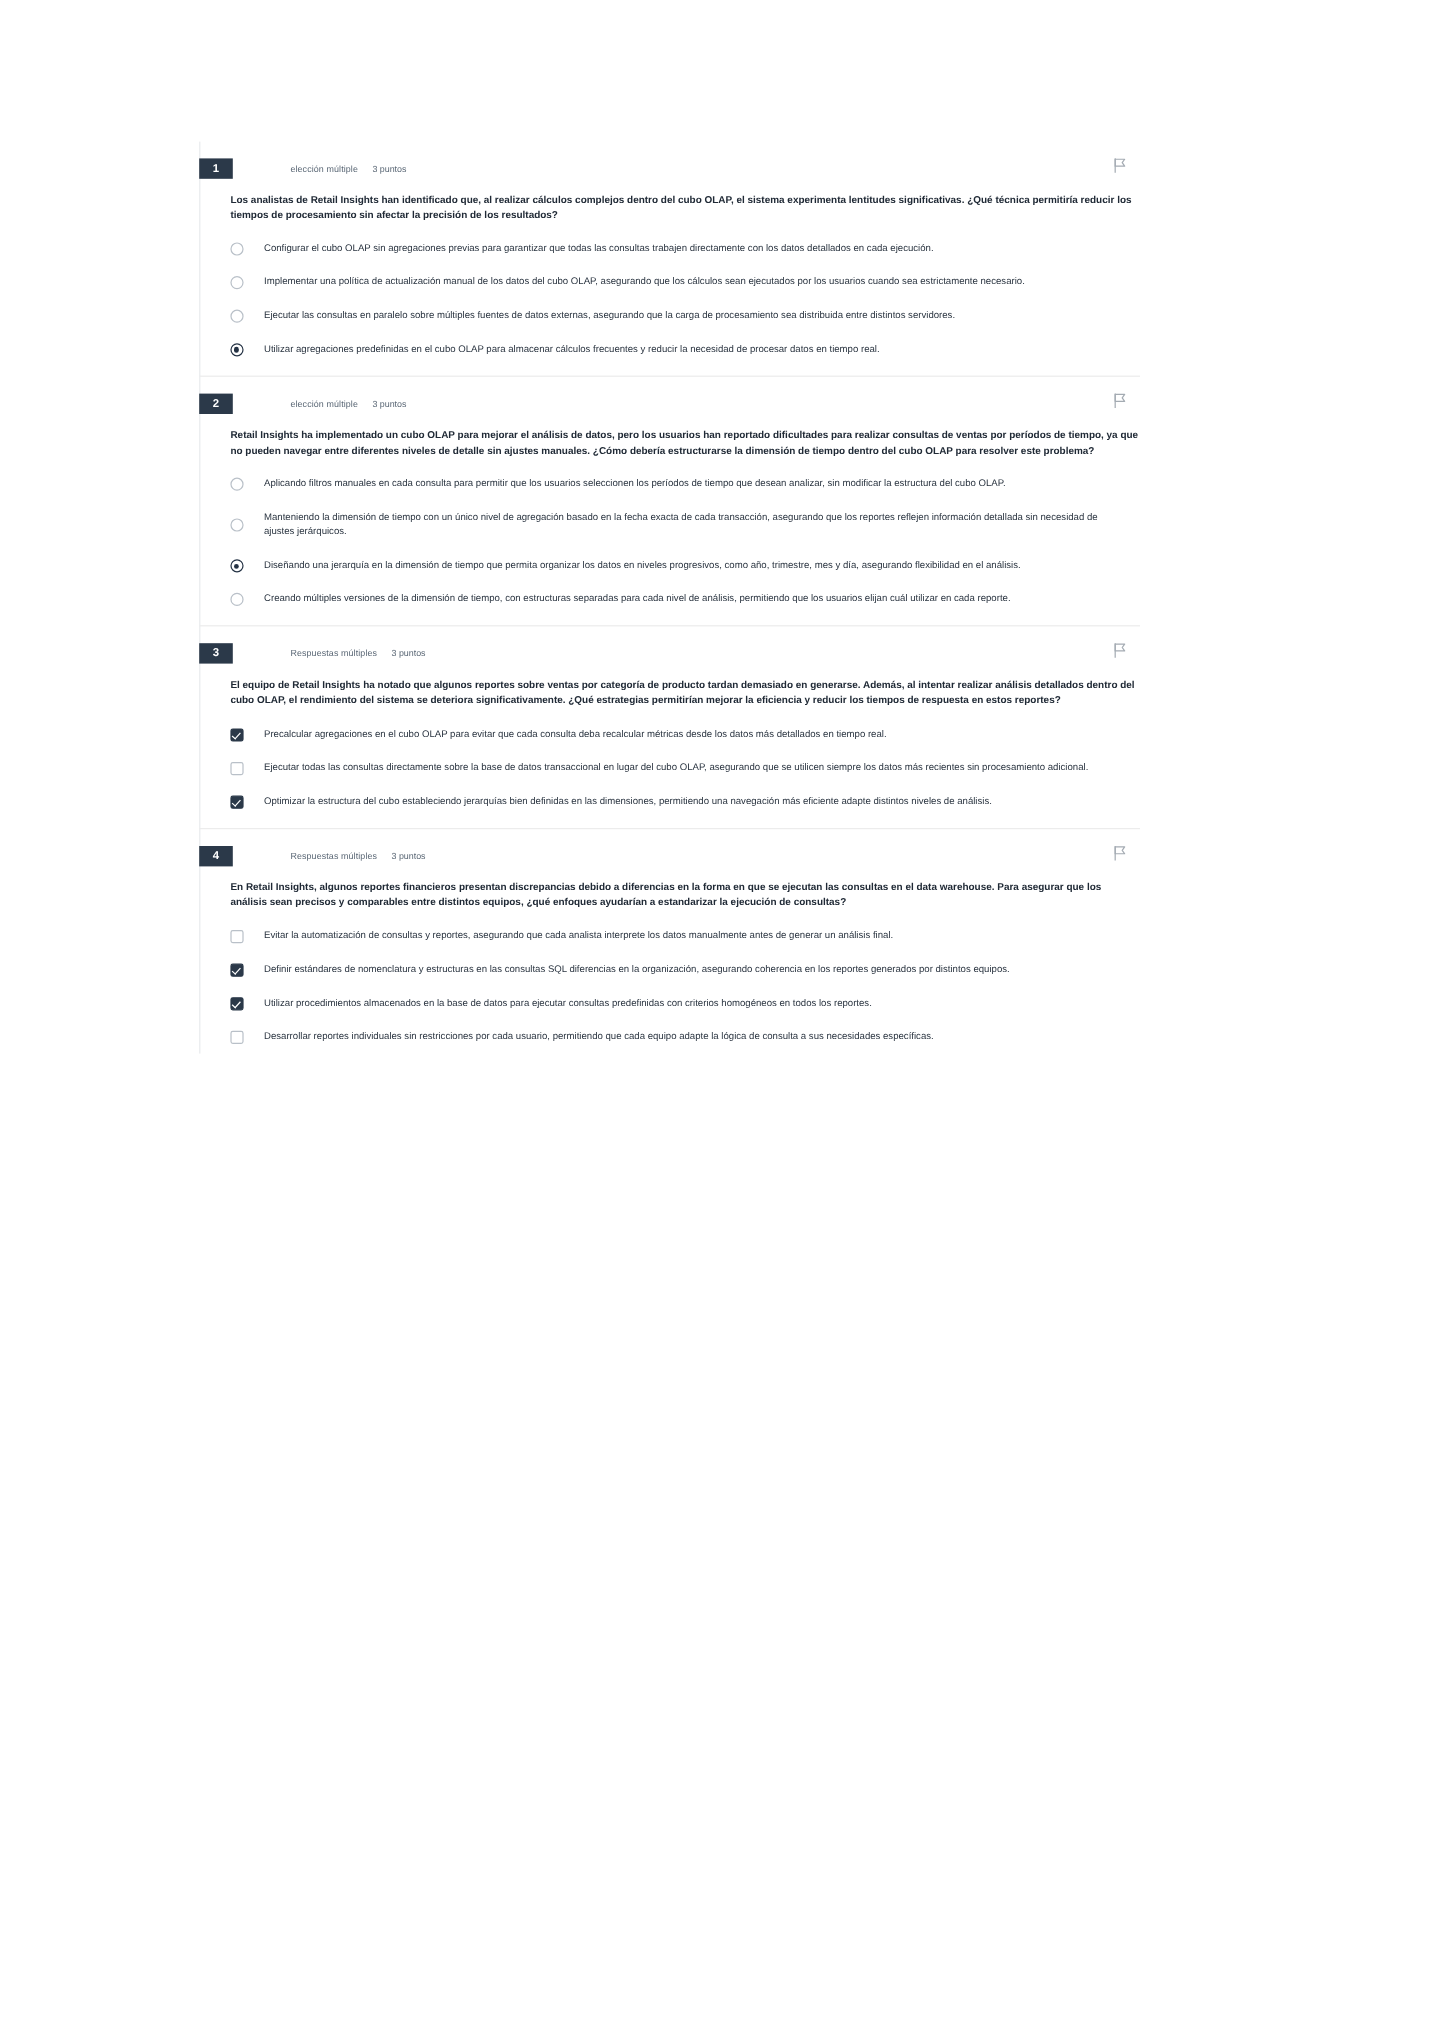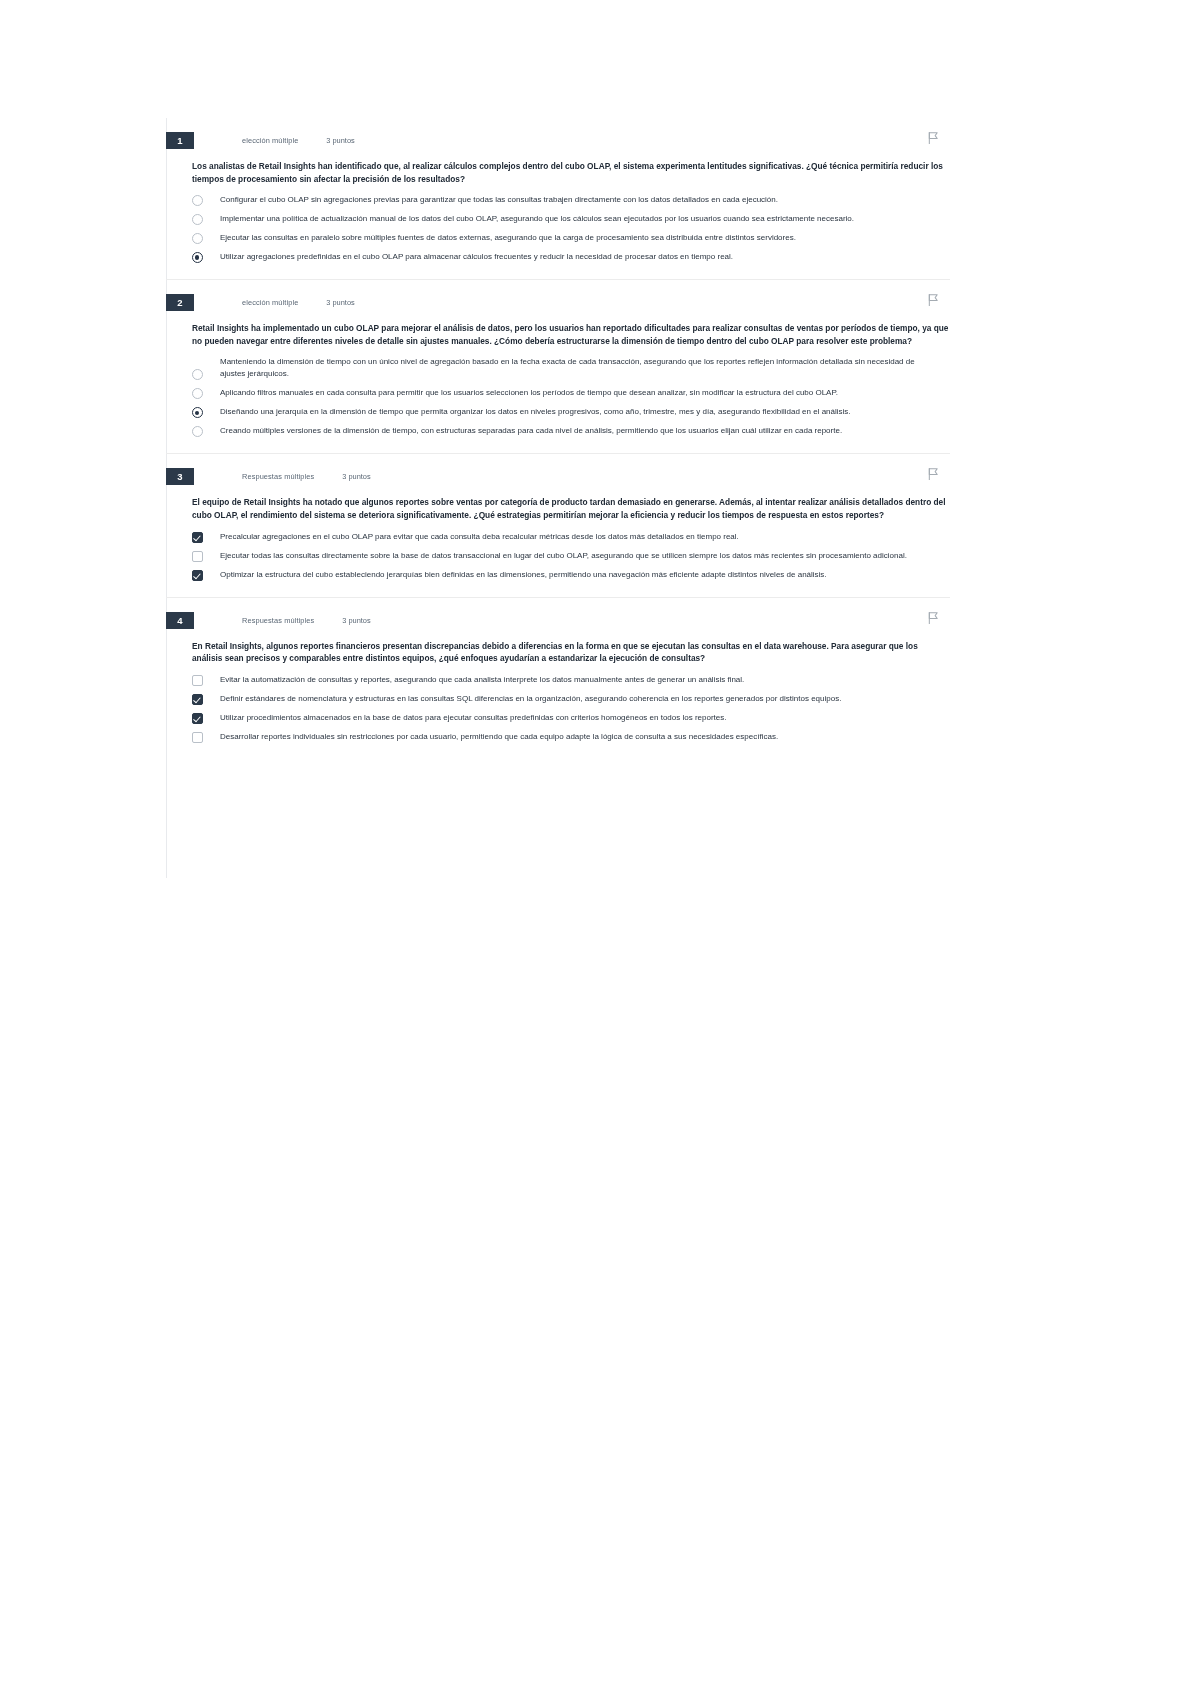--- a/index.html
+++ b/index.html
@@ -55,21 +55,21 @@
     flex: none;
   }
   .q-type {
     margin-left: 17px;
     font-size: 7.4px;
     color: #5a6775;
     letter-spacing: .1px;
     padding-left: 31px;
   }
   .q-points {
-    margin-left: 28px;
+    margin-left: 12px;
     font-size: 7.4px;
     color: #5a6775;
   }
   .flag-icon {
     position: absolute;
     right: 10px;
     top: 13px;
     width: 13px;
     height: 14px;
     opacity: .55;
@@ -83,22 +83,23 @@
     line-height: 1.52;
     color: #202a36;
     font-weight: bold;
     margin-bottom: 9px;
   }
 
   .options { margin-left: 26px; margin-right: 14px; }
 
   .opt {
     display: flex;
-    align-items: flex-end;
+    align-items: center;
     margin-bottom: 7px;
+    margin-top: 16px;
   }
   .opt:last-child { margin-bottom: 0; }
 
   .ctrl { flex: none; width: 11px; height: 11px; margin-top: 1px; }
 
   .radio {
     width: 11px; height: 11px;
     border: 1.4px solid #b9c0c8;
     border-radius: 50%;
     background: #fff;
@@ -202,27 +203,27 @@
             <path d="M2.5 1 L2.5 14" stroke="#5a6775" stroke-width="1.1" fill="none"></path>
             <path d="M2.5 1.8 L11 1.8 L8.8 4.9 L11 8 L2.5 8 Z" fill="none" stroke="#5a6775" stroke-width="1.1" stroke-linejoin="round"></path>
           </svg>
         </div>
         <div class="q-body">Retail Insights ha implementado un cubo OLAP para mejorar el análisis de datos, pero los usuarios han reportado dificultades para realizar consultas de ventas por períodos de tiempo, ya que no pueden navegar entre diferentes niveles de detalle sin ajustes manuales. ¿Cómo debería estructurarse la dimensión de tiempo dentro del cubo OLAP para resolver este problema?</div>
         <div class="options">
           <div class="opt">
             <div class="ctrl">
               <div class="radio"></div>
             </div>
+            <div class="opt-label">Aplicando filtros manuales en cada consulta para permitir que los usuarios seleccionen los períodos de tiempo que desean analizar, sin modificar la estructura del cubo OLAP.</div>
+          </div>
+          <div class="opt">
+            <div class="ctrl">
+              <div class="radio"></div>
+            </div>
             <div class="opt-label">Manteniendo la dimensión de tiempo con un único nivel de agregación basado en la fecha exacta de cada transacción, asegurando que los reportes reflejen información detallada sin necesidad de ajustes jerárquicos.</div>
-          </div>
-          <div class="opt">
-            <div class="ctrl">
-              <div class="radio"></div>
-            </div>
-            <div class="opt-label">Aplicando filtros manuales en cada consulta para permitir que los usuarios seleccionen los períodos de tiempo que desean analizar, sin modificar la estructura del cubo OLAP.</div>
           </div>
           <div class="opt">
             <div class="ctrl">
               <div class="radio sel"></div>
             </div>
             <div class="opt-label">Diseñando una jerarquía en la dimensión de tiempo que permita organizar los datos en niveles progresivos, como año, trimestre, mes y día, asegurando flexibilidad en el análisis.</div>
           </div>
           <div class="opt">
             <div class="ctrl">
               <div class="radio"></div>

